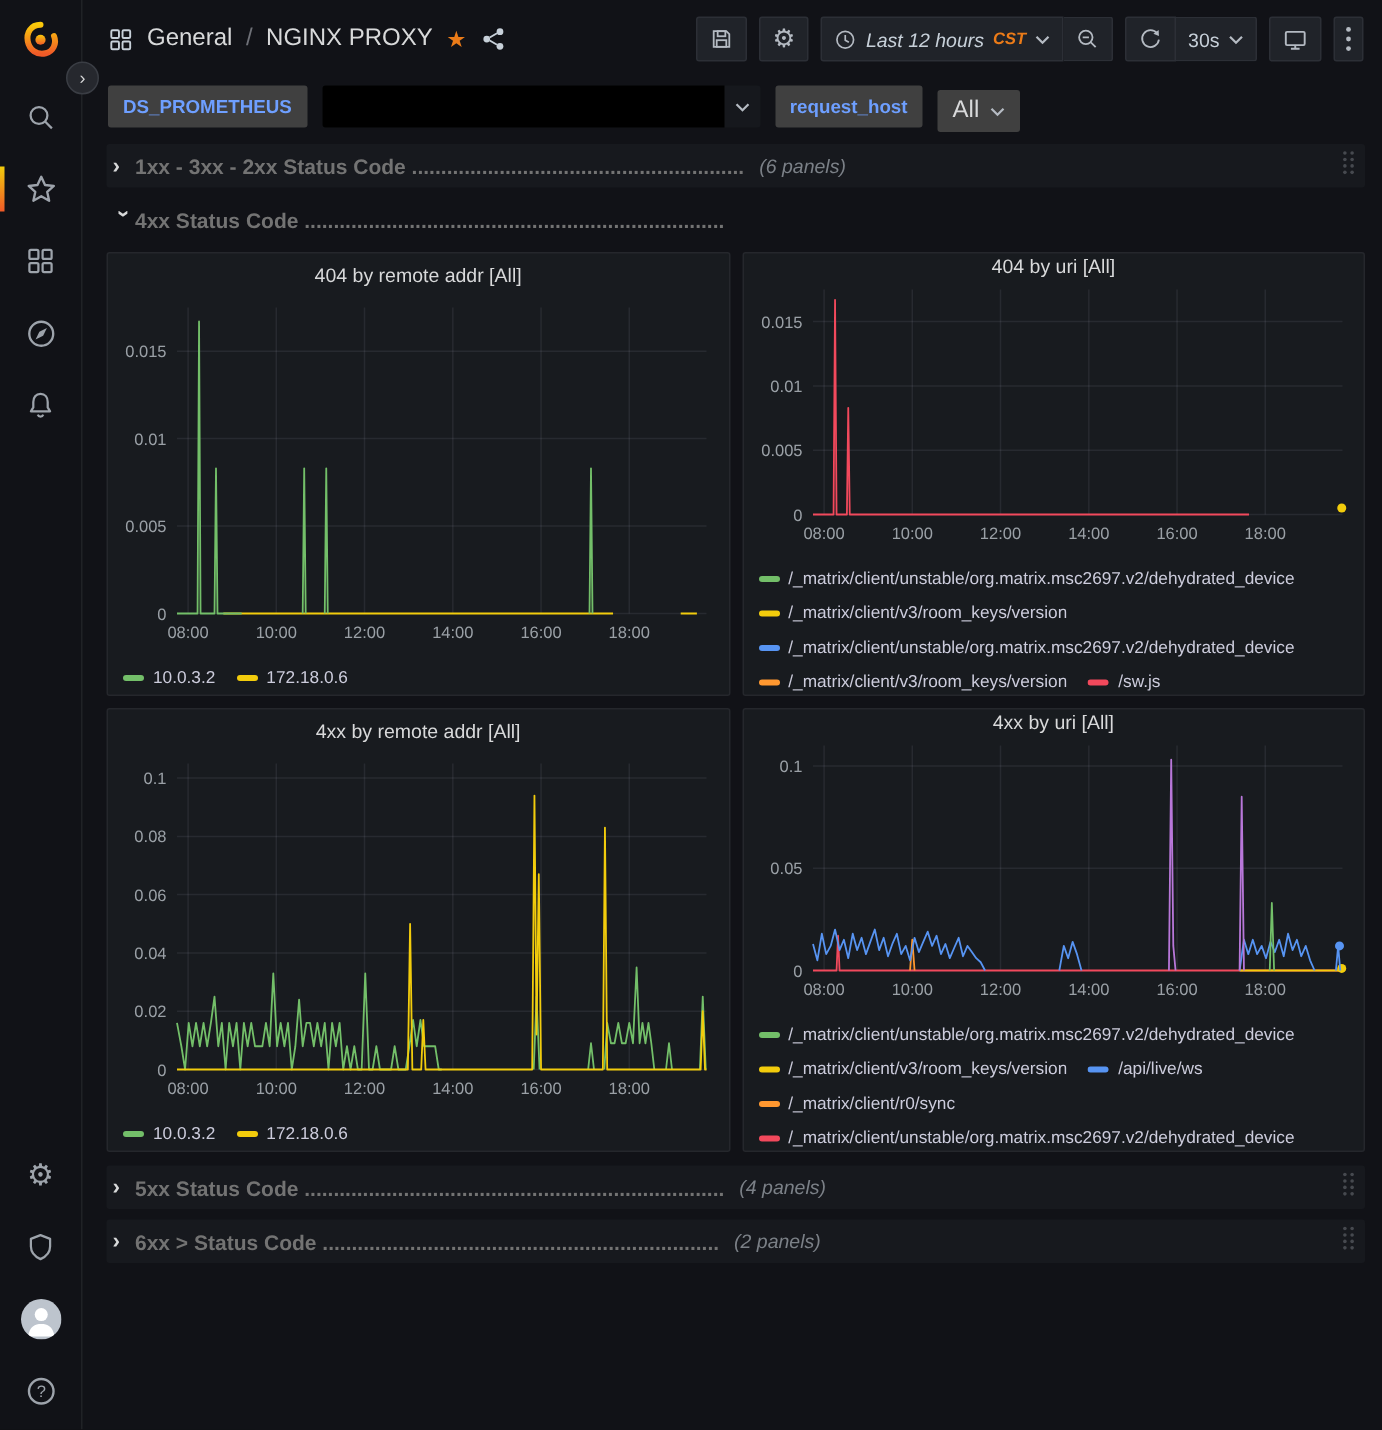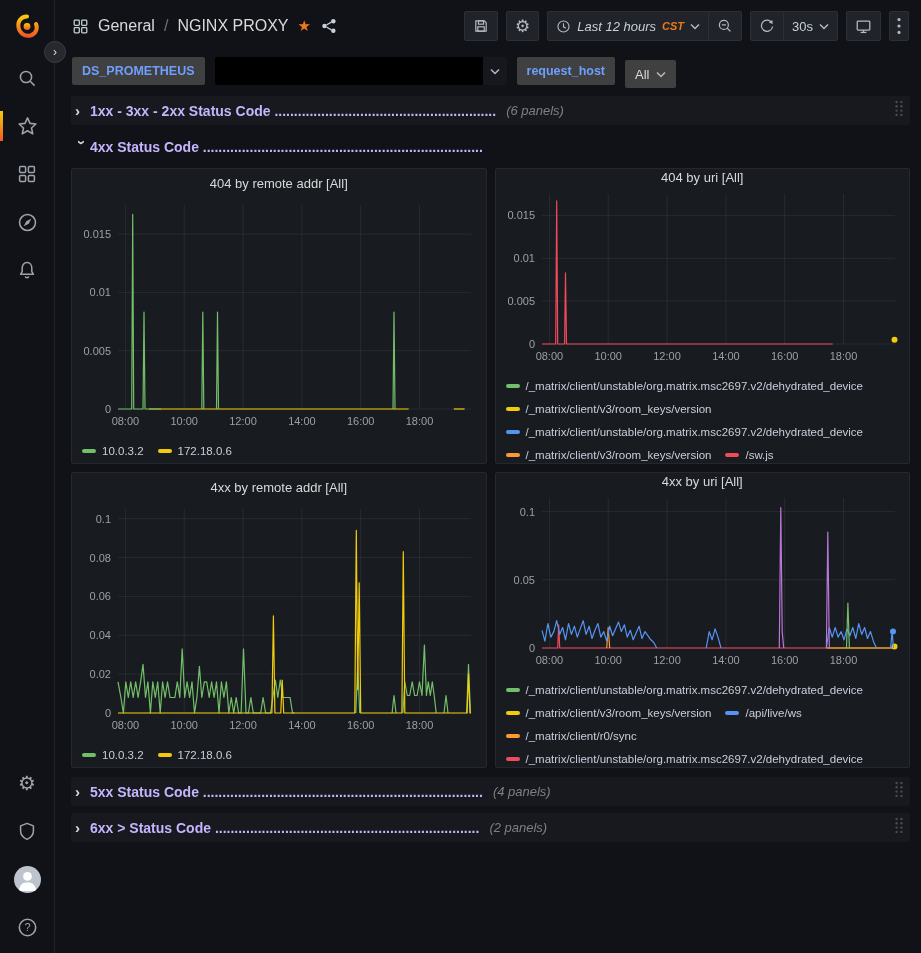--- a/index.html
+++ b/index.html
@@ -41,30 +41,30 @@
   .tsvg{stroke:#b4bac2;fill:none;stroke-width:1.5;}
   .kebab{padding:0 6px;}
 
   .submenu{height:38px;display:flex;align-items:center;gap:10px;padding:0 12px 0 16px;}
   .chip{height:28px;background:#404040;border-radius:2px;display:flex;align-items:center;
     padding:0 10px;font-size:12.5px;cursor:pointer;}
   .chip.lbl{color:#6e9fff;font-weight:700;}
   .vdrop{display:flex;align-items:center;width:292px;height:28px;background:#16181d;border-radius:2px;cursor:pointer;}
   .redact{flex:1;align-self:stretch;background:#000;border-radius:2px 0 0 2px;}
   .chev{display:flex;align-items:center;justify-content:center;width:24px;}
-  .allv{color:#d8d9da;font-size:13px;gap:7px;margin-top:6px;}
+  .allv{color:#d8d9da;font-size:16px;gap:7px;margin-top:6px;}
 
   
   .dash{padding:6px 11px 0 15px;}
   .row-header{height:29px;display:flex;align-items:center;margin-bottom:7px;padding:0 6px 0 4px;
     border-radius:2px;cursor:pointer;}
   .row-header.collapsed{background:#17191e;}
   .rchev{width:15px;color:#d8d9da;font-size:15px;font-weight:700;display:inline-block;}
   .row-header.open .rchev{transform:rotate(90deg) translateX(1px);}
-  .rtitle{font-weight:700;font-size:14px;color:#c4b5fd;white-space:nowrap;overflow:hidden;}
+  .rtitle{font-weight:700;font-size:14px;color:#737373;white-space:nowrap;overflow:hidden;}
   .rcount{font-style:italic;color:#7b8087;font-size:13px;margin-left:10px;white-space:nowrap;text-align:right;}
   .drag{margin-left:auto;opacity:.9;cursor:grab;}
 
   .panel-grid{display:grid;grid-template-columns:1fr 1fr;gap:8px;margin-bottom:9px;}
   .panel{height:296px;background:#181b1f;border:1px solid #25272c;border-radius:2px;
     overflow:hidden;display:flex;flex-direction:column;}
   .panel-title{height:28px;display:flex;align-items:center;justify-content:center;
     font-size:13px;font-weight:500;color:#d8d9da;cursor:pointer;}
   .chart{margin:0 4px;}
   .legend{padding:8px 8px 0 10px;display:flex;flex-wrap:wrap;column-gap:14px;row-gap:7px;

